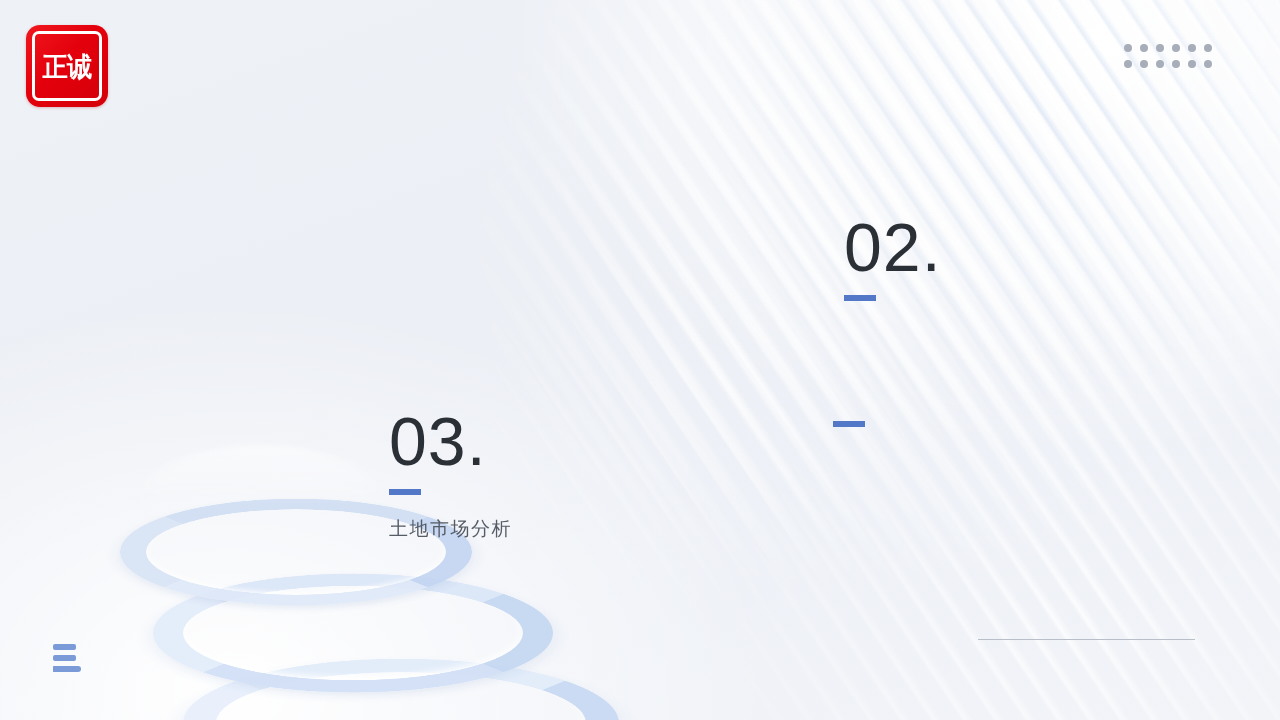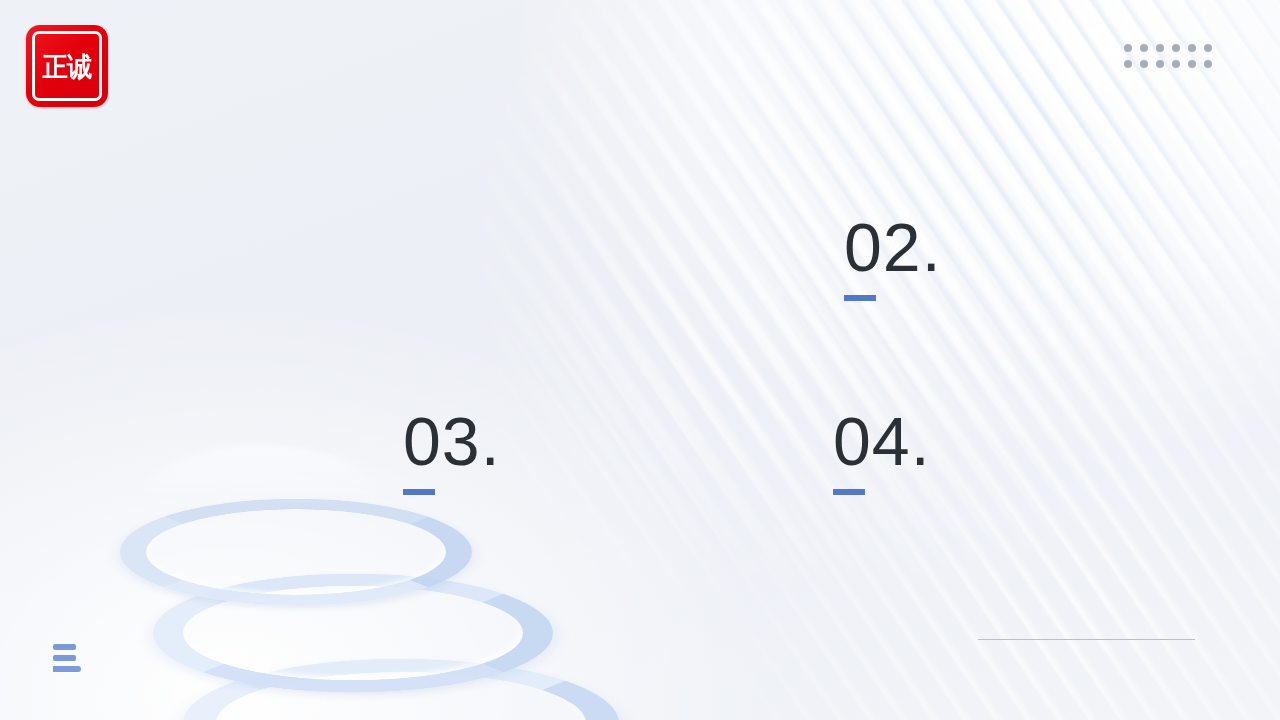--- a/index.html
+++ b/index.html
@@ -248,21 +248,21 @@
     font-family: "DejaVu Sans", "Liberation Sans", sans-serif;
     font-size: 19px;
     color: #555c66;
     letter-spacing: 1.5px;
     line-height: 1.4;
     white-space: nowrap;
   }
 
   .item-01 { left: 389px; top: 208px; }
   .item-02 { left: 844px; top: 213px; }
-  .item-03 { left: 403px; top: 407px; }
+  .item-03 { left: 389px; top: 407px; }
   .item-04 { left: 833px; top: 407px; }
 
   
   .menu-icon {
     position: absolute;
     left: 53px;
     bottom: 48px;
     width: 28px;
     display: flex;
     flex-direction: column;
@@ -330,24 +330,24 @@
 
 
   <div class="item item-02">
     <div class="item-number">02.</div>
     <div class="item-dash"></div>
   </div>
 
   <div class="item item-03">
     <div class="item-number">03.</div>
     <div class="item-dash"></div>
+    <div class="item-label">土地市场分析</div>
   </div>
 
   <div class="item item-04">
-    <div class="item-number">04.</div>
     <div class="item-dash"></div>
   </div>
 
   <div class="menu-icon">
     <span></span>
     <span></span>
     <span></span>
   </div>
 
   <div class="bottom-rule"></div>

